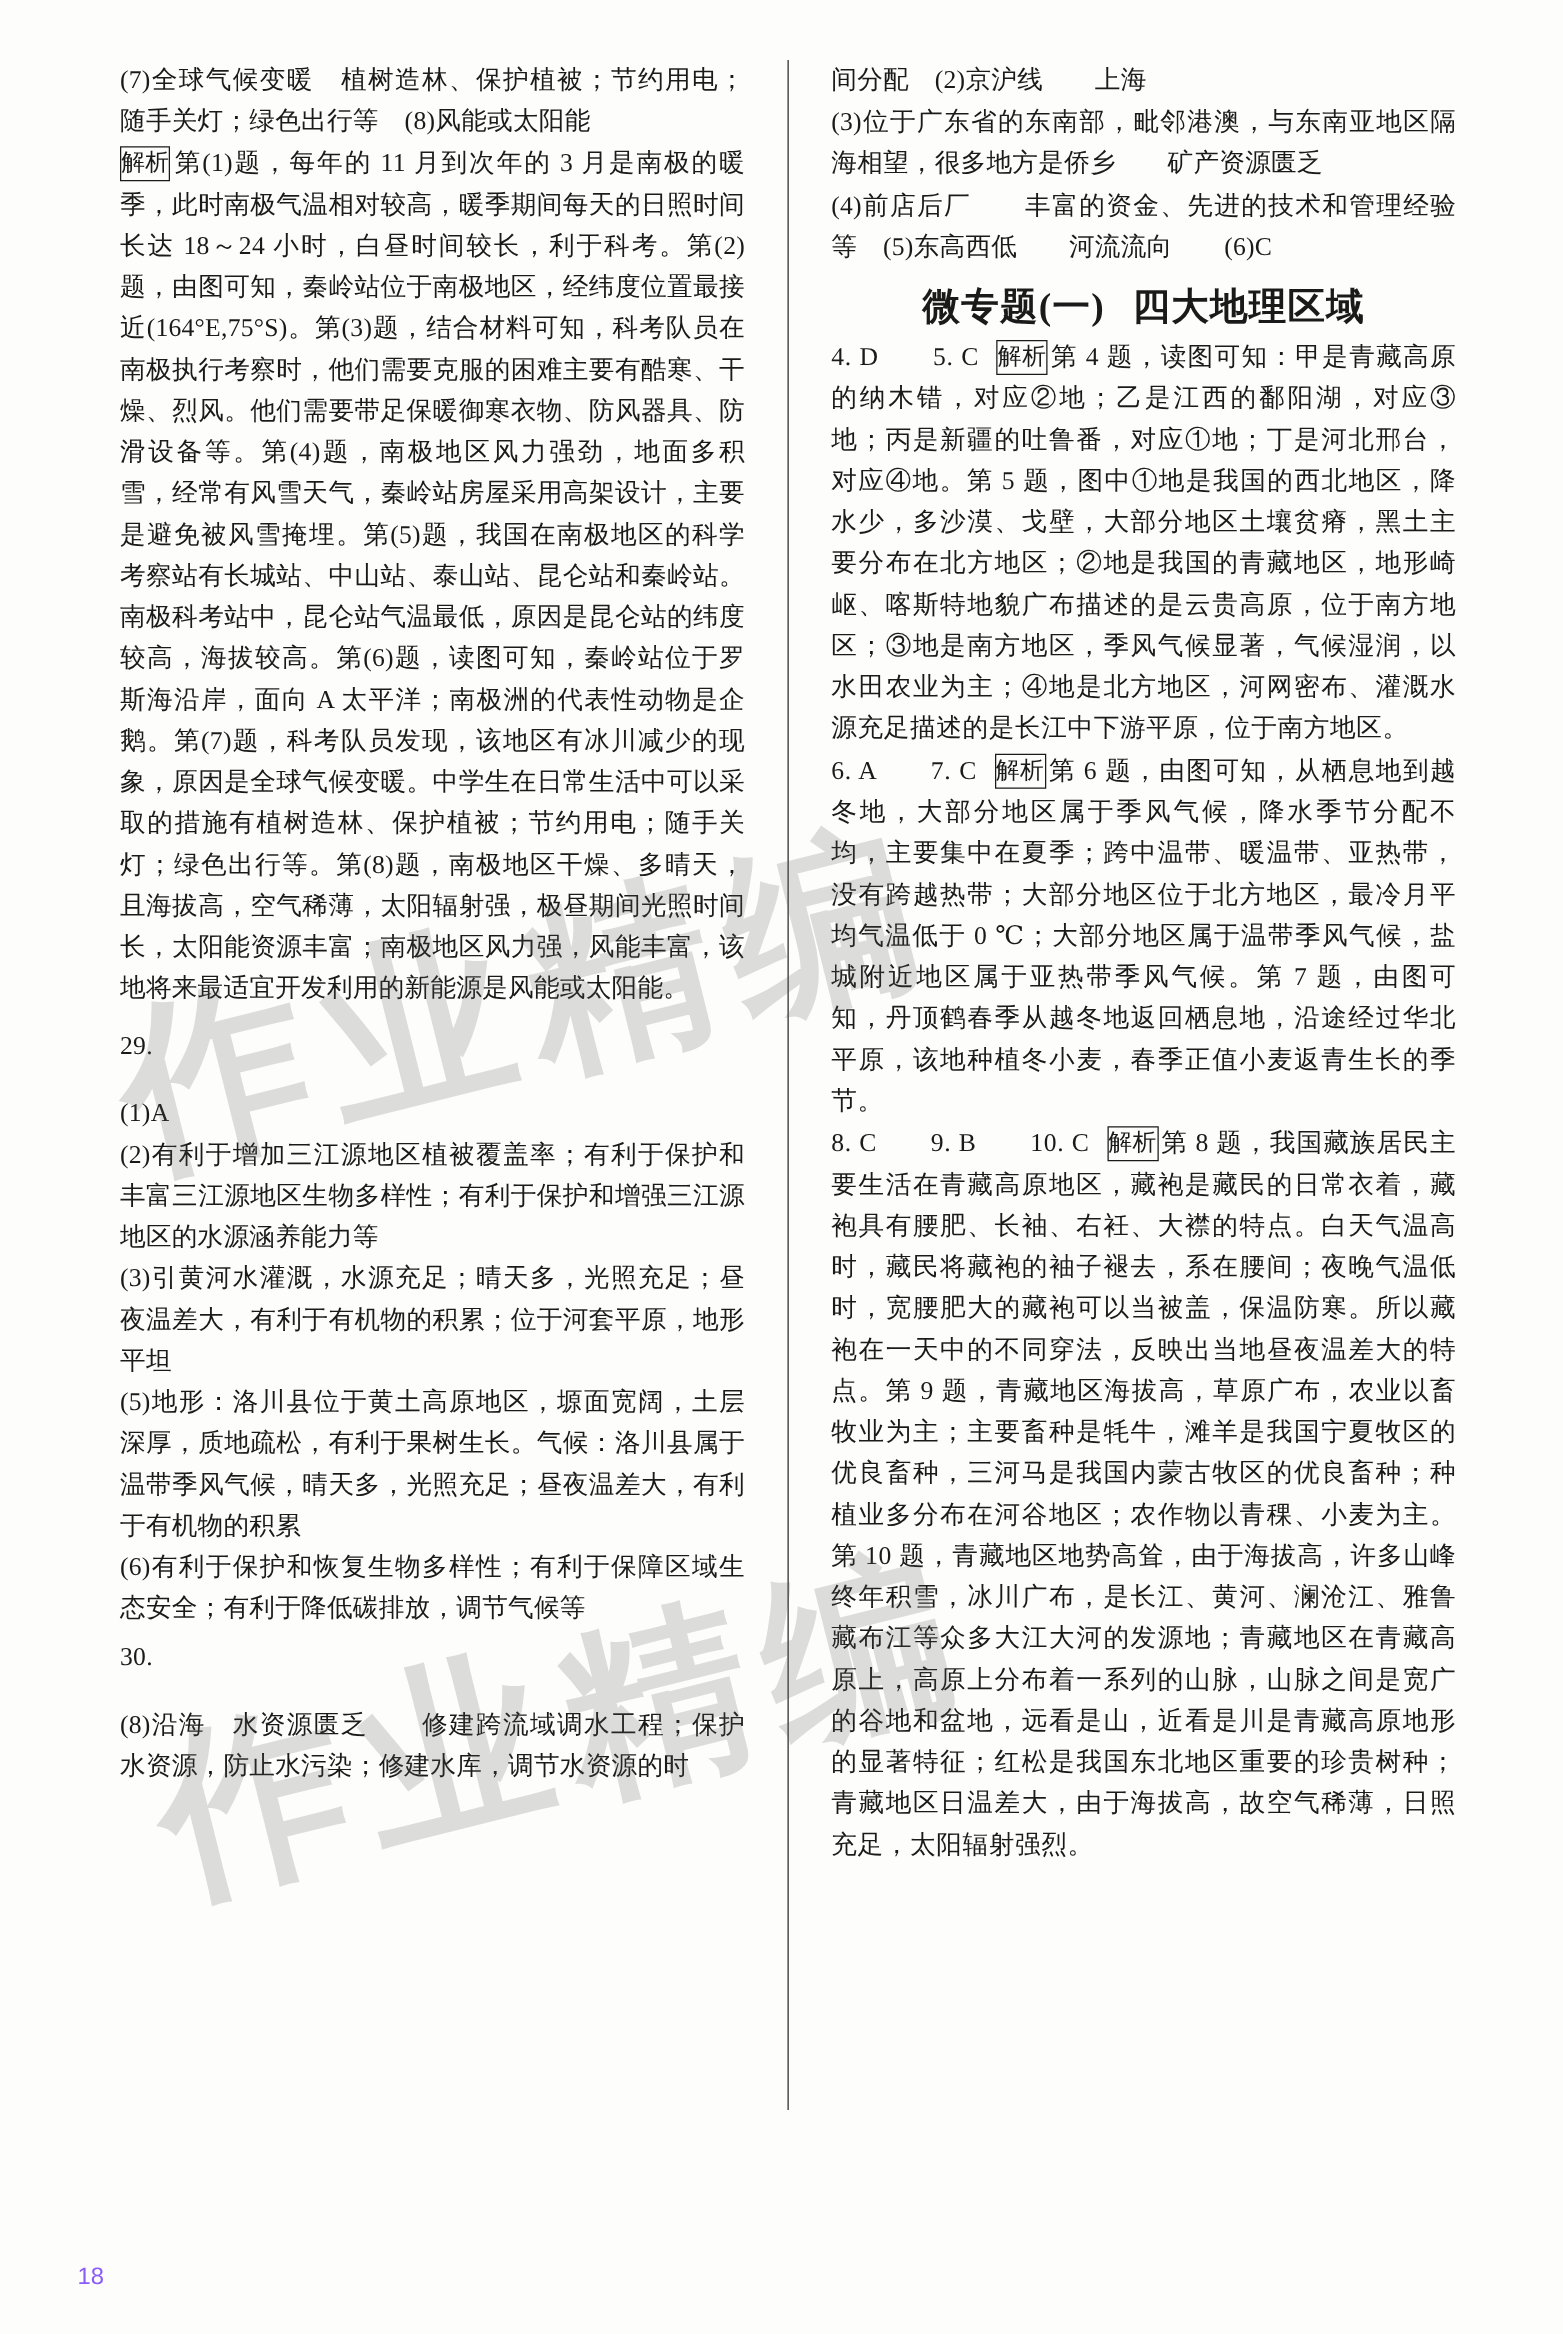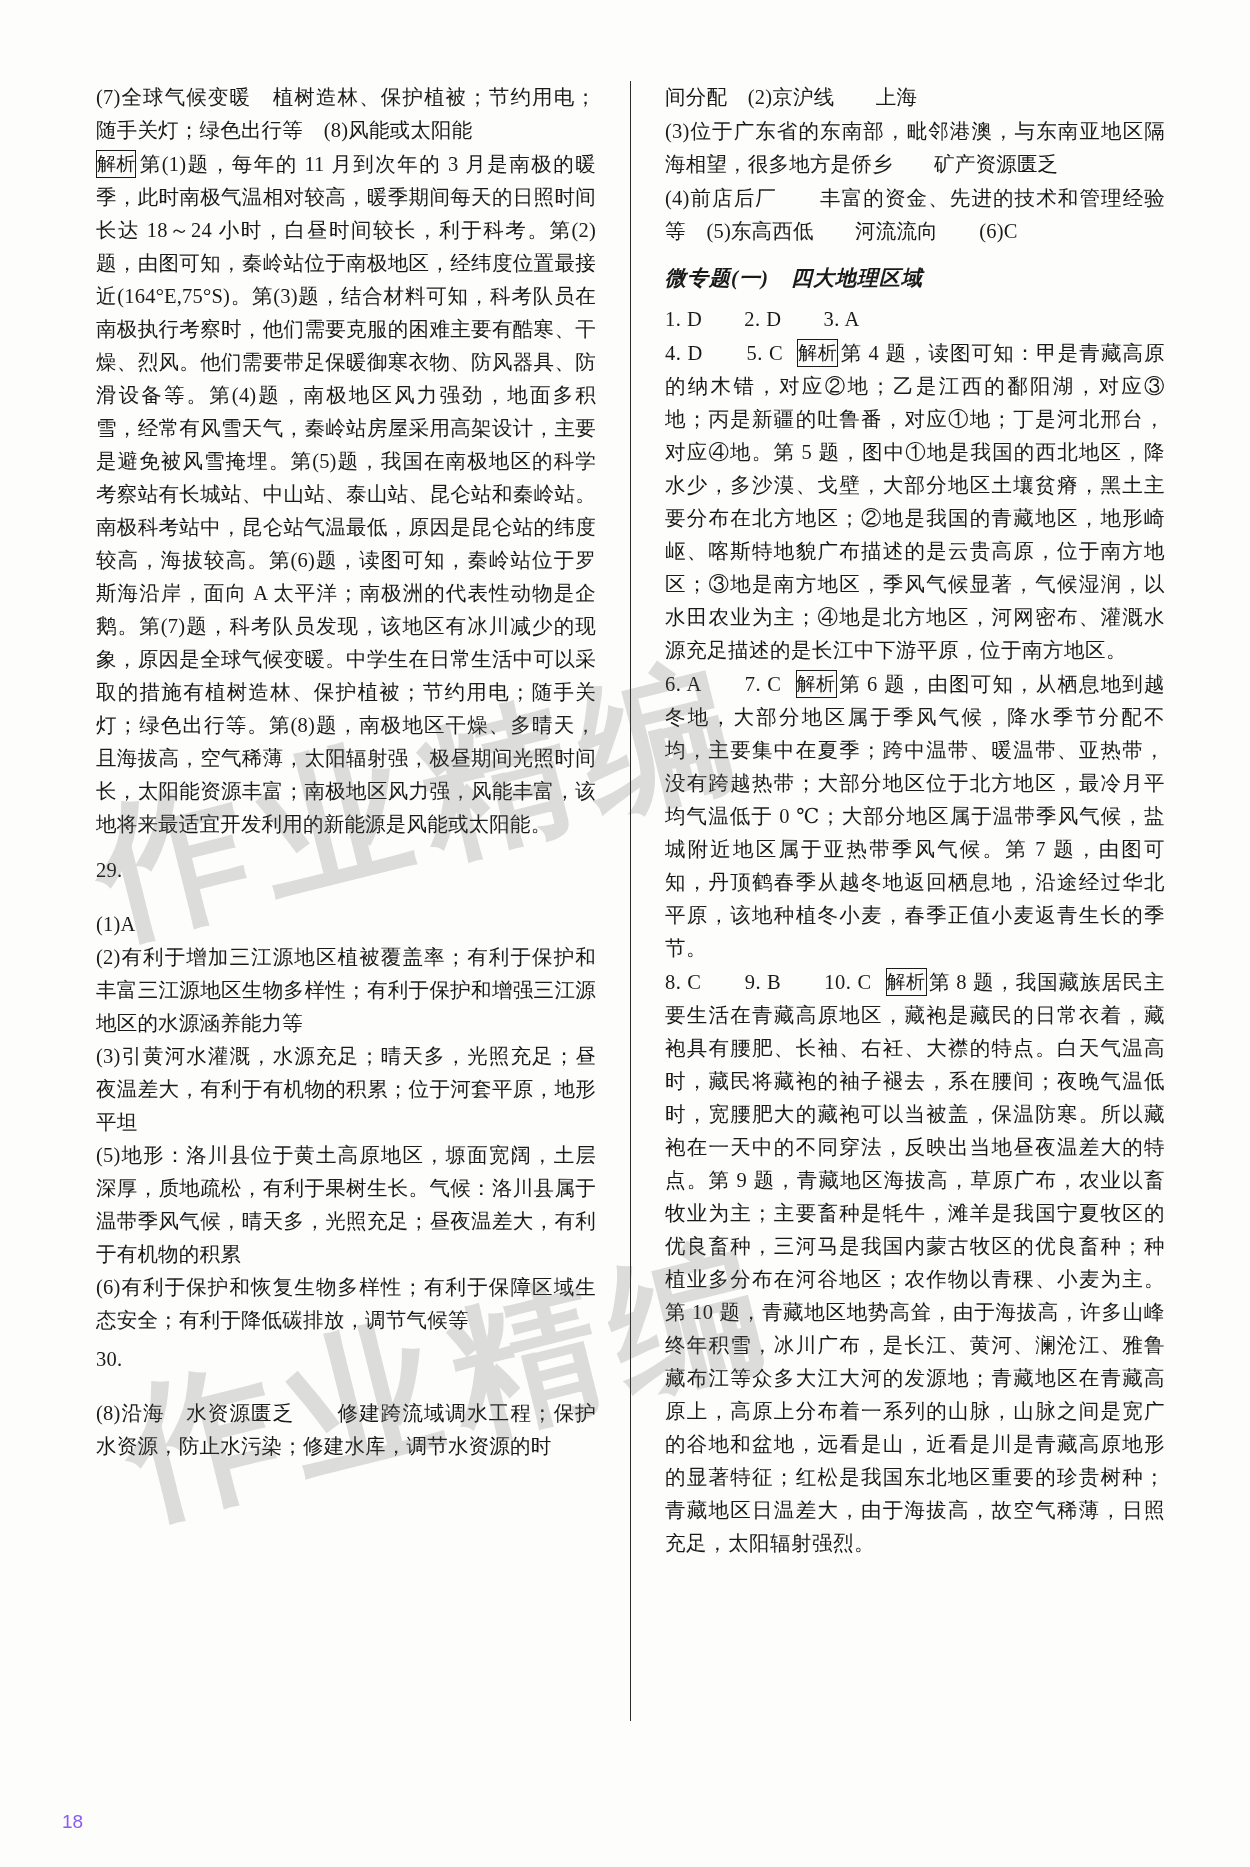--- a/index.html
+++ b/index.html
@@ -24,21 +24,20 @@
   }
   
   .columns {
     position: absolute;
     top: 48px;
     left: 96px;
     width: 1070px;
     height: 1720px;
     display: flex;
     flex-direction: row;
-    margin-top: 33px;
   }
   .col {
     width: 500px;
     font-size: 20.5px;
     line-height: 33px;
     letter-spacing: 0.2px;
     text-align: justify;
   }
   .col-left { padding-right: 18px; }
   .divider {
@@ -77,26 +76,25 @@
   .tagbox {
     display: inline-block;
     border: 1.2px solid #1a1a1a;
     padding: 0 0;
     line-height: 26px;
     font-size: 19px;
     margin: 0 2px 0 0;
     vertical-align: 1px;
   }
   .sectionhead {
-    text-align: left;
-    font-size: 21px;
+    text-align: center;
+    font-size: 30px;
     font-weight: bold;
     letter-spacing: 1px;
     margin: 14px 0 8px 0;
-    font-style: italic;
   }
   .sectionhead .gap { display: inline-block; width: 22px; }
   .ansline {
     letter-spacing: 0.5px;
   }
   .gapsm { display: inline-block; width: 14px; }
 
   
   .folio {
     position: absolute;
@@ -177,21 +175,20 @@
     <div class="divider"></div>
 
     <div class="col col-right">
 
       <p class="para">间分配　(2)京沪线　　上海</p>
       <p class="para">(3)位于广东省的东南部，毗邻港澳，与东南亚地区隔海相望，很多地方是侨乡　　矿产资源匮乏</p>
       <p class="para">(4)前店后厂　　丰富的资金、先进的技术和管理经验等　(5)东高西低　　河流流向　　(6)C</p>
 
       <div class="sectionhead"><span>微专题(一)</span><span class="gap"></span><span>四大地理区域</span></div>
 
-      <p class="para ansline">1. D　　2. D　　3. A</p>
 
       <p class="para ansline"><span>4. D　　5. C</span><span class="gapsm"></span><span class="tagbox">解析</span><span>第 4 题，读图可知：甲是青藏高原的纳木错，对应②地；乙是江西的鄱阳湖，对应③地；丙是新疆的吐鲁番，对应①地；丁是河北邢台，对应④地。第 5 题，图中①地是我国的西北地区，降水少，多沙漠、戈壁，大部分地区土壤贫瘠，黑土主要分布在北方地区；②地是我国的青藏地区，地形崎岖、喀斯特地貌广布描述的是云贵高原，位于南方地区；③地是南方地区，季风气候显著，气候湿润，以水田农业为主；④地是北方地区，河网密布、灌溉水源充足描述的是长江中下游平原，位于南方地区。</span></p>
 
       <p class="para ansline"><span>6. A　　7. C</span><span class="gapsm"></span><span class="tagbox">解析</span><span>第 6 题，由图可知，从栖息地到越冬地，大部分地区属于季风气候，降水季节分配不均，主要集中在夏季；跨中温带、暖温带、亚热带，没有跨越热带；大部分地区位于北方地区，最冷月平均气温低于 0 ℃；大部分地区属于温带季风气候，盐城附近地区属于亚热带季风气候。第 7 题，由图可知，丹顶鹤春季从越冬地返回栖息地，沿途经过华北平原，该地种植冬小麦，春季正值小麦返青生长的季节。</span></p>
 
       <p class="para ansline"><span>8. C　　9. B　　10. C</span><span class="gapsm"></span><span class="tagbox">解析</span><span>第 8 题，我国藏族居民主要生活在青藏高原地区，藏袍是藏民的日常衣着，藏袍具有腰肥、长袖、右衽、大襟的特点。白天气温高时，藏民将藏袍的袖子褪去，系在腰间；夜晚气温低时，宽腰肥大的藏袍可以当被盖，保温防寒。所以藏袍在一天中的不同穿法，反映出当地昼夜温差大的特点。第 9 题，青藏地区海拔高，草原广布，农业以畜牧业为主；主要畜种是牦牛，滩羊是我国宁夏牧区的优良畜种，三河马是我国内蒙古牧区的优良畜种；种植业多分布在河谷地区；农作物以青稞、小麦为主。第 10 题，青藏地区地势高耸，由于海拔高，许多山峰终年积雪，冰川广布，是长江、黄河、澜沧江、雅鲁藏布江等众多大江大河的发源地；青藏地区在青藏高原上，高原上分布着一系列的山脉，山脉之间是宽广的谷地和盆地，远看是山，近看是川是青藏高原地形的显著特征；红松是我国东北地区重要的珍贵树种；青藏地区日温差大，由于海拔高，故空气稀薄，日照充足，太阳辐射强烈。</span></p>
 
     </div>
 
   </div>

